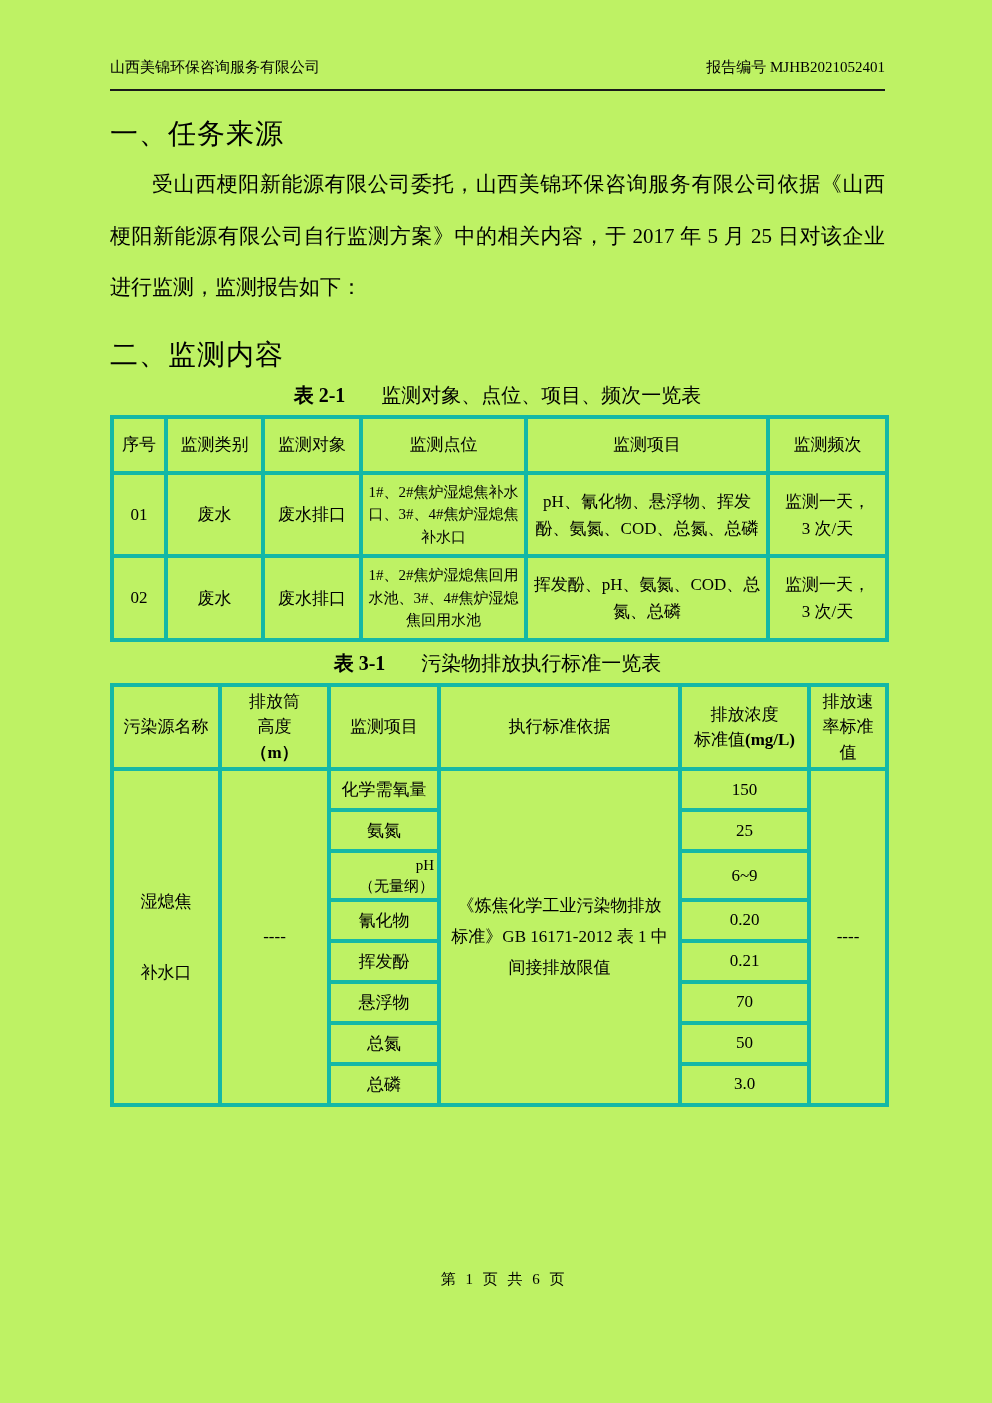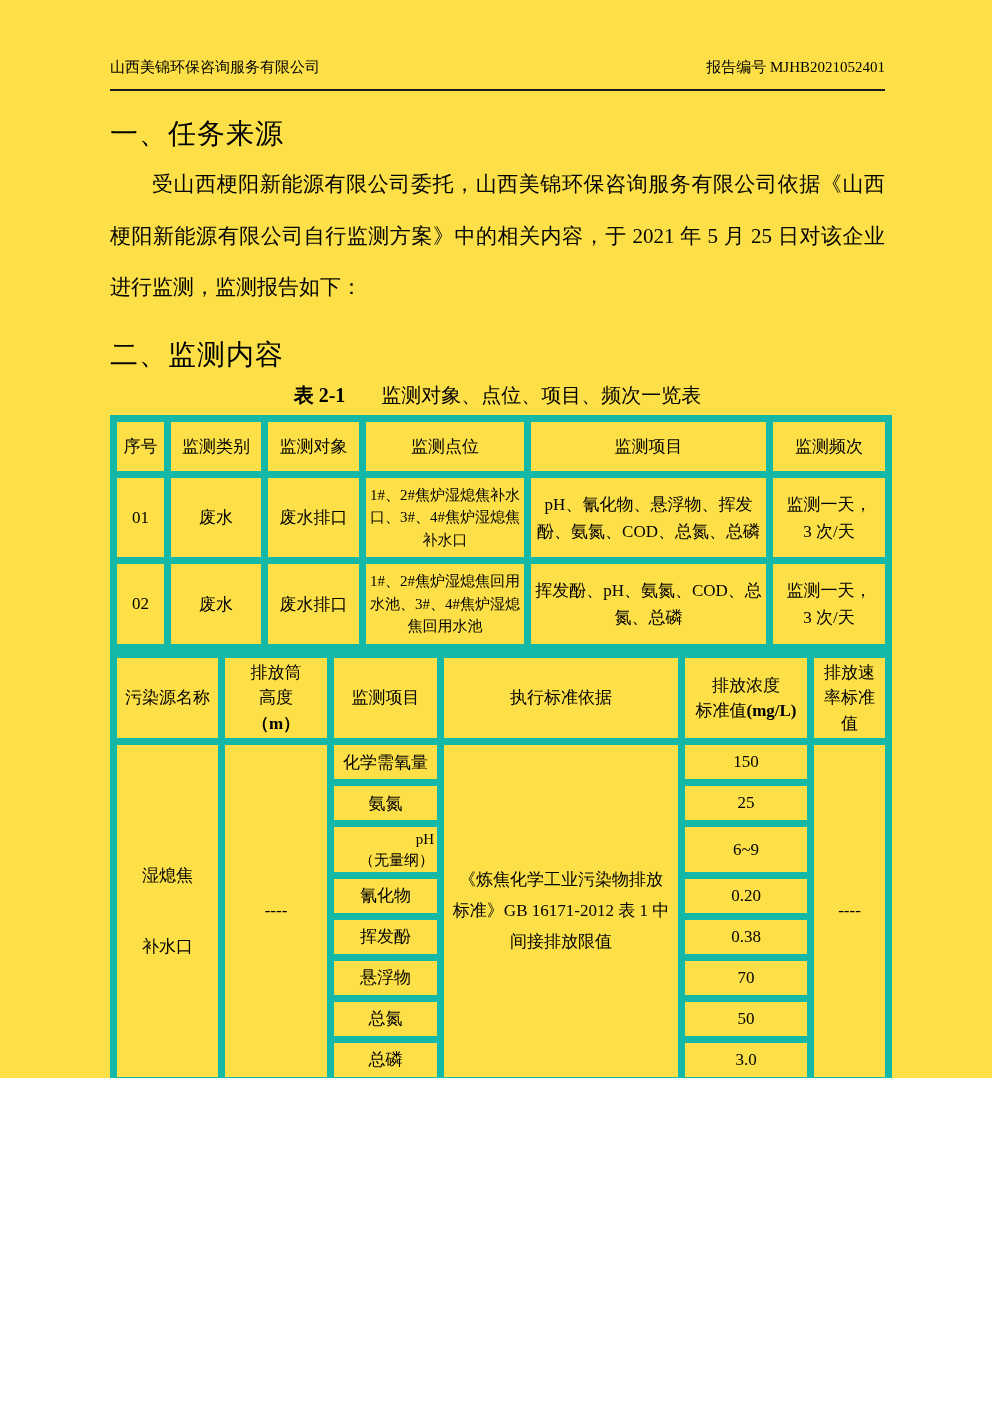--- a/index.html
+++ b/index.html
@@ -1,21 +1,21 @@
 <!DOCTYPE html>
 <html lang="zh"><head>
 <meta charset="utf-8">
 <style>
   * { box-sizing: border-box; }
   html, body { margin: 0; padding: 0; background: #ffffff; }
   .page {
     position: relative;
     width: 992px;
-    height: 1078px;
-    background: #fde047;
+    height: 1403px;
+    background: #bef264;
     color: #000000;
     font-family: "Liberation Serif", "DejaVu Serif", serif;
     padding: 58px 107px 0 110px;
     overflow: hidden;
   }
   
   .doc-header {
     display: flex;
     justify-content: space-between;
     align-items: flex-end;
@@ -55,21 +55,21 @@
   
   table {
     border-collapse: collapse;
     width: 775px;
     table-layout: fixed;
     border: 1px solid #000;
     border-top-width: 2.5px;
     border-bottom-width: 2.5px;
   }
   th, td {
-    border: 7px solid #14b8a6;
+    border: 4px solid #14b8a6;
     text-align: center;
     vertical-align: middle;
     font-weight: normal;
     padding: 2px 3px;
     font-size: 17px;
   }
   .pre { white-space: pre-line; }
   
   .t2 th { height: 56px; }
   .t2 td { height: 70px; }
@@ -100,21 +100,21 @@
 <body>
 
 <div class="page">
 
   <div class="doc-header">
     <span>山西美锦环保咨询服务有限公司</span>
     <span>报告编号 MJHB2021052401</span>
   </div>
 
   <h2 class="sec-title first">一、任务来源</h2>
-  <p class="body-para">受山西梗阳新能源有限公司委托，山西美锦环保咨询服务有限公司依据《山西梗阳新能源有限公司自行监测方案》中的相关内容，于 2021 年 5 月 25 日对该企业进行监测，监测报告如下：</p>
+  <p class="body-para">受山西梗阳新能源有限公司委托，山西美锦环保咨询服务有限公司依据《山西梗阳新能源有限公司自行监测方案》中的相关内容，于 2017 年 5 月 25 日对该企业进行监测，监测报告如下：</p>
 
   <h2 class="sec-title">二、监测内容</h2>
 
   <div class="tbl-caption">
     <span class="cap-label">表 2-1</span><span>监测对象、点位、项目、频次一览表</span>
   </div>
 
   <table class="t2">
     <colgroup>
       <col style="width:54px">
@@ -148,20 +148,23 @@
       <td>废水排口</td>
       <td class="cell-points">1#、2#焦炉湿熄焦回用水池、3#、4#焦炉湿熄焦回用水池</td>
       <td class="cell-items">挥发酚、pH、氨氮、COD、总氮、总磷</td>
       <td class="cell-freq pre">监测一天，
 3 次/天</td>
     </tr>
   </tbody>
     </table>
 
 
+  <div class="tbl-caption">
+    <span class="cap-label">表 3-1</span><span>污染物排放执行标准一览表</span>
+  </div>
 
   <table class="t3">
     <colgroup>
       <col style="width:108px">
         <col style="width:109px">
         <col style="width:110px">
       <col style="width:241px">
         <col style="width:129px">
         <col style="width:78px">
     </colgroup>
@@ -198,21 +201,21 @@
       <td class="cell-item-ph pre">pH
 （无量纲）</td>
       <td>6~9</td>
     </tr>
     <tr>
       <td>氰化物</td>
       <td>0.20</td>
     </tr>
     <tr>
       <td>挥发酚</td>
-      <td>0.38</td>
+      <td>0.21</td>
     </tr>
     <tr>
       <td>悬浮物</td>
       <td>70</td>
     </tr>
     <tr>
       <td>总氮</td>
       <td>50</td>
     </tr>
     <tr>

